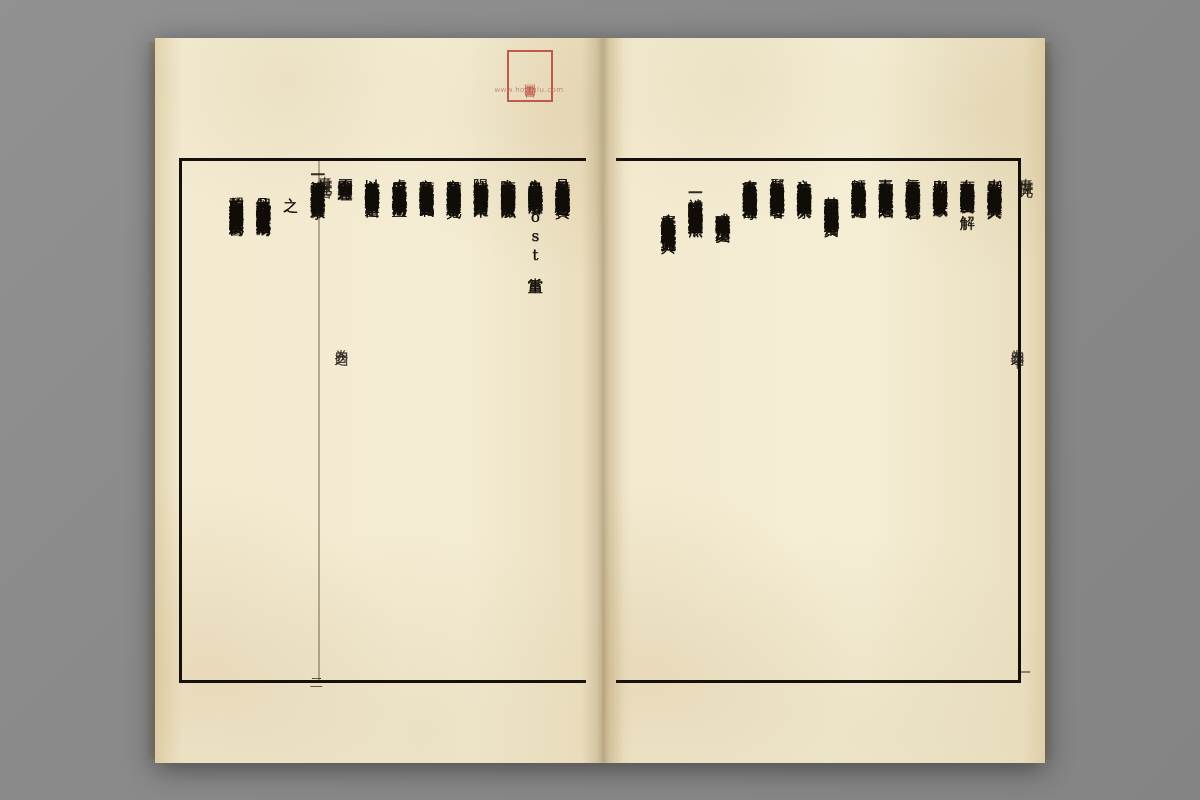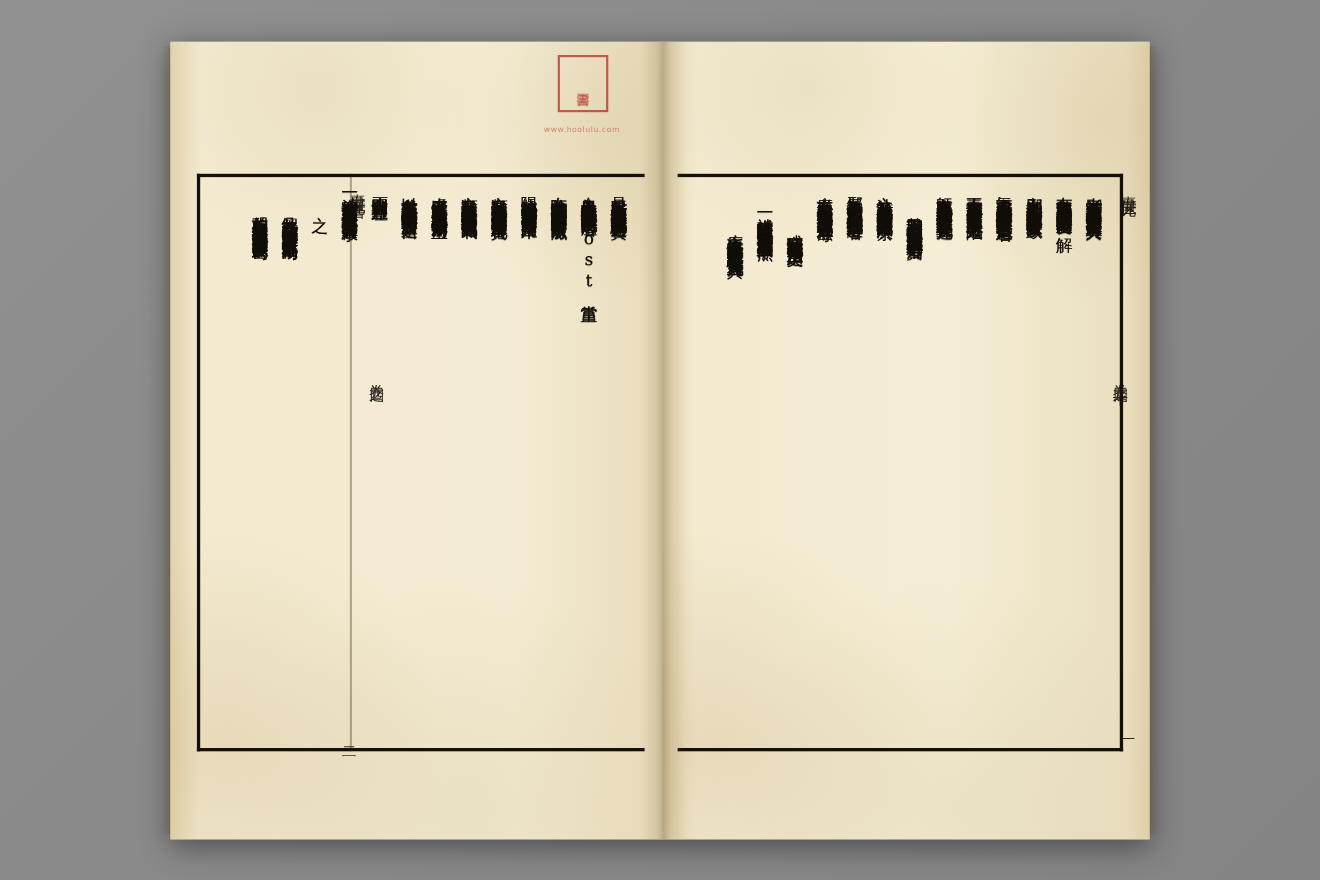--- a/index.html
+++ b/index.html
@@ -185,21 +185,21 @@
     align-content: center;
     justify-content: center;
     writing-mode: vertical-rl;
     text-orientation: upright;
     letter-spacing: 1px;
     opacity: 0.78;
   }
   .seal-caption {
     position: absolute;
     left: 338px;
-    top: 76px;
+    top: 48px;
     width: 72px;
     text-align: center;
     font-size: 7px;
     letter-spacing: 0.5px;
     color: #c06a5c;
     opacity: 0.75;
     font-family: "DejaVu Sans", sans-serif;
   }
 
   

